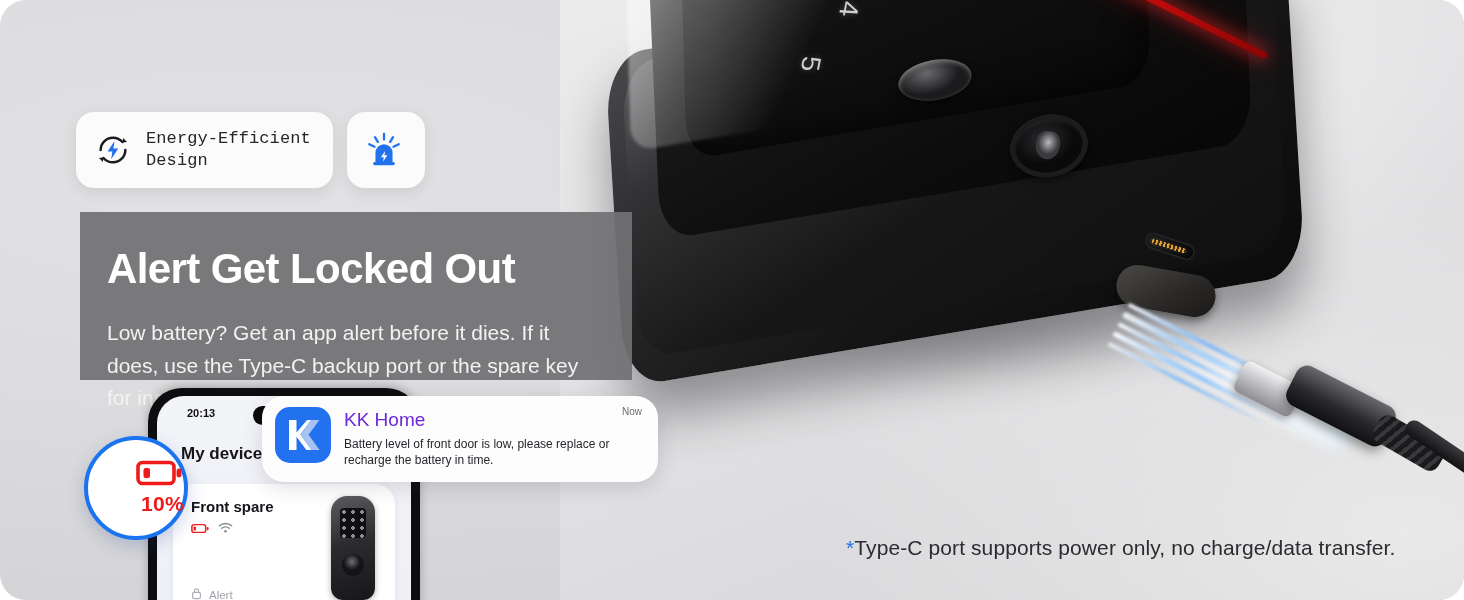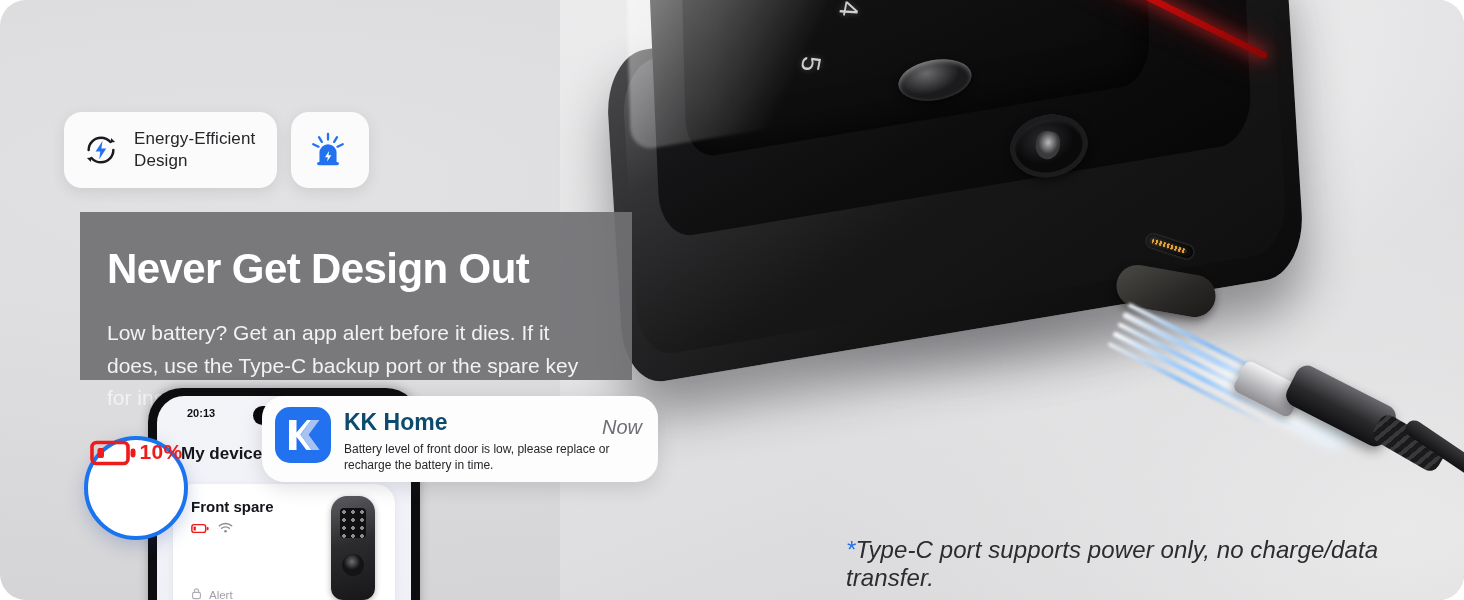--- a/index.html
+++ b/index.html
@@ -143,21 +143,21 @@
     background:repeating-linear-gradient(110deg,#1a1a1c 0 5px,#38383b 5px 9px);
     border-radius:10px; transform:rotate(30deg);
   }
   .cable-tail {
     position:absolute; left:1396px; top:452px; width:130px; height:17px;
     background:linear-gradient(180deg,#3a3a3d,#121214);
     border-radius:10px; transform:rotate(34deg);
   }
 
   
-  .pills { position:absolute; left:64px; top:112px; display:flex; gap:14px; }
+  .pills { position:absolute; left:76px; top:112px; display:flex; gap:14px;font-family:Liberation Mono, monospace; }
   .pill {
     display:flex; align-items:center; gap:14px;
     background:#fbfbfc; border-radius:18px; padding:16px 22px 16px 18px;
     box-shadow:0 4px 14px rgba(70,70,80,.13);
   }
   .pill-ico { width:38px; height:38px; flex:0 0 38px; }
   .pill-txt { font-size:17px; line-height:1.28; color:#26262a; letter-spacing:.1px; }
 
   
   .panel {
@@ -220,43 +220,43 @@
   }
   .dev-status {
     position:absolute; left:18px; bottom:14px; display:flex; gap:7px; align-items:center;
     font-size:11.5px; color:#a0a0a8;
   }
 
   
   .badge {
     position:absolute; left:84px; top:436px; width:104px; height:104px;
     border-radius:50%; background:#fff; border:4px solid #1a73ef;
-    display:flex; flex-direction:row; align-items:flex-start; justify-content:center; gap:2px;
+    display:flex; flex-direction:column; align-items:flex-end; justify-content:center; gap:2px;
     box-shadow:0 6px 18px rgba(30,60,140,.22);
   }
   .badge-pct { font-size:21px; font-weight:700; color:#ef1b1b; letter-spacing:.3px; }
 
   
   .notif {
     position:absolute; left:262px; top:396px; width:396px; height:86px;
     background:#fdfdfd; border-radius:22px; padding:11px 14px 11px 13px;
     display:flex; gap:13px; box-shadow:0 5px 20px rgba(50,50,70,.16);
   }
   .notif-ico {
     width:56px; height:56px; flex:0 0 56px; border-radius:15px;
     background:#2272f0; position:relative;
   }
   .notif-body { flex:1; min-width:0; padding-top:2px; }
-  .notif-app { font-size:23px; font-weight:700; color:#0c4a6e; }
-  .notif-time { position:absolute; right:16px; top:20px; font-size:20px; color:#6e6e76;font-style:italic; }
+  .notif-app { font-size:19px; font-weight:400; color:#6d28d9; }
+  .notif-time { position:absolute; right:16px; top:10px; font-size:10px; color:#6e6e76; }
   .notif-msg { margin-top:6px; font-size:12px; line-height:1.3; color:#26262c; }
 
   
   .footnote {
-    position:absolute; left:846px; top:536px; font-size:24px; color:#2b2b30; letter-spacing:.1px;font-style:italic;
+    position:absolute; left:846px; top:536px; font-size:21px; color:#2b2b30; letter-spacing:.1px;
   }
   .footnote .star { color:#2272f0; }
 </style>
 </head>
 <body>
 
 <div id="stage">
 
   <div class="photo"></div>
   <div class="shadow-under"></div>
@@ -320,21 +320,21 @@
           <path d="M11 33V23a9 9 0 0 1 18 0v10z" fill="#2272f0"></path>
           <rect x="8.5" y="32.6" width="23" height="3.4" rx="1.7" fill="#2272f0"></rect>
           <path d="M21.2 21l-4.4 6.6h3l-.8 4.6 4.5-6.8h-3.1z" fill="#ffffff"></path>
         </svg>
       </span>
     </div>
 
   </div>
 
   <div class="panel">
-    <h1>Never Get Design Out</h1>
+    <h1>Alert Get Locked Out</h1>
     <p>Low battery? Get an app alert before it dies. If it does, use the Type-C backup port or the spare key for instant access.</p>
   </div>
 
   <div class="phone">
     <div class="phone-screen">
       <div class="island"></div>
       <div class="status-time">20:13</div>
       <div class="phone-title">My devices</div>
 
       <div class="dev-card">

